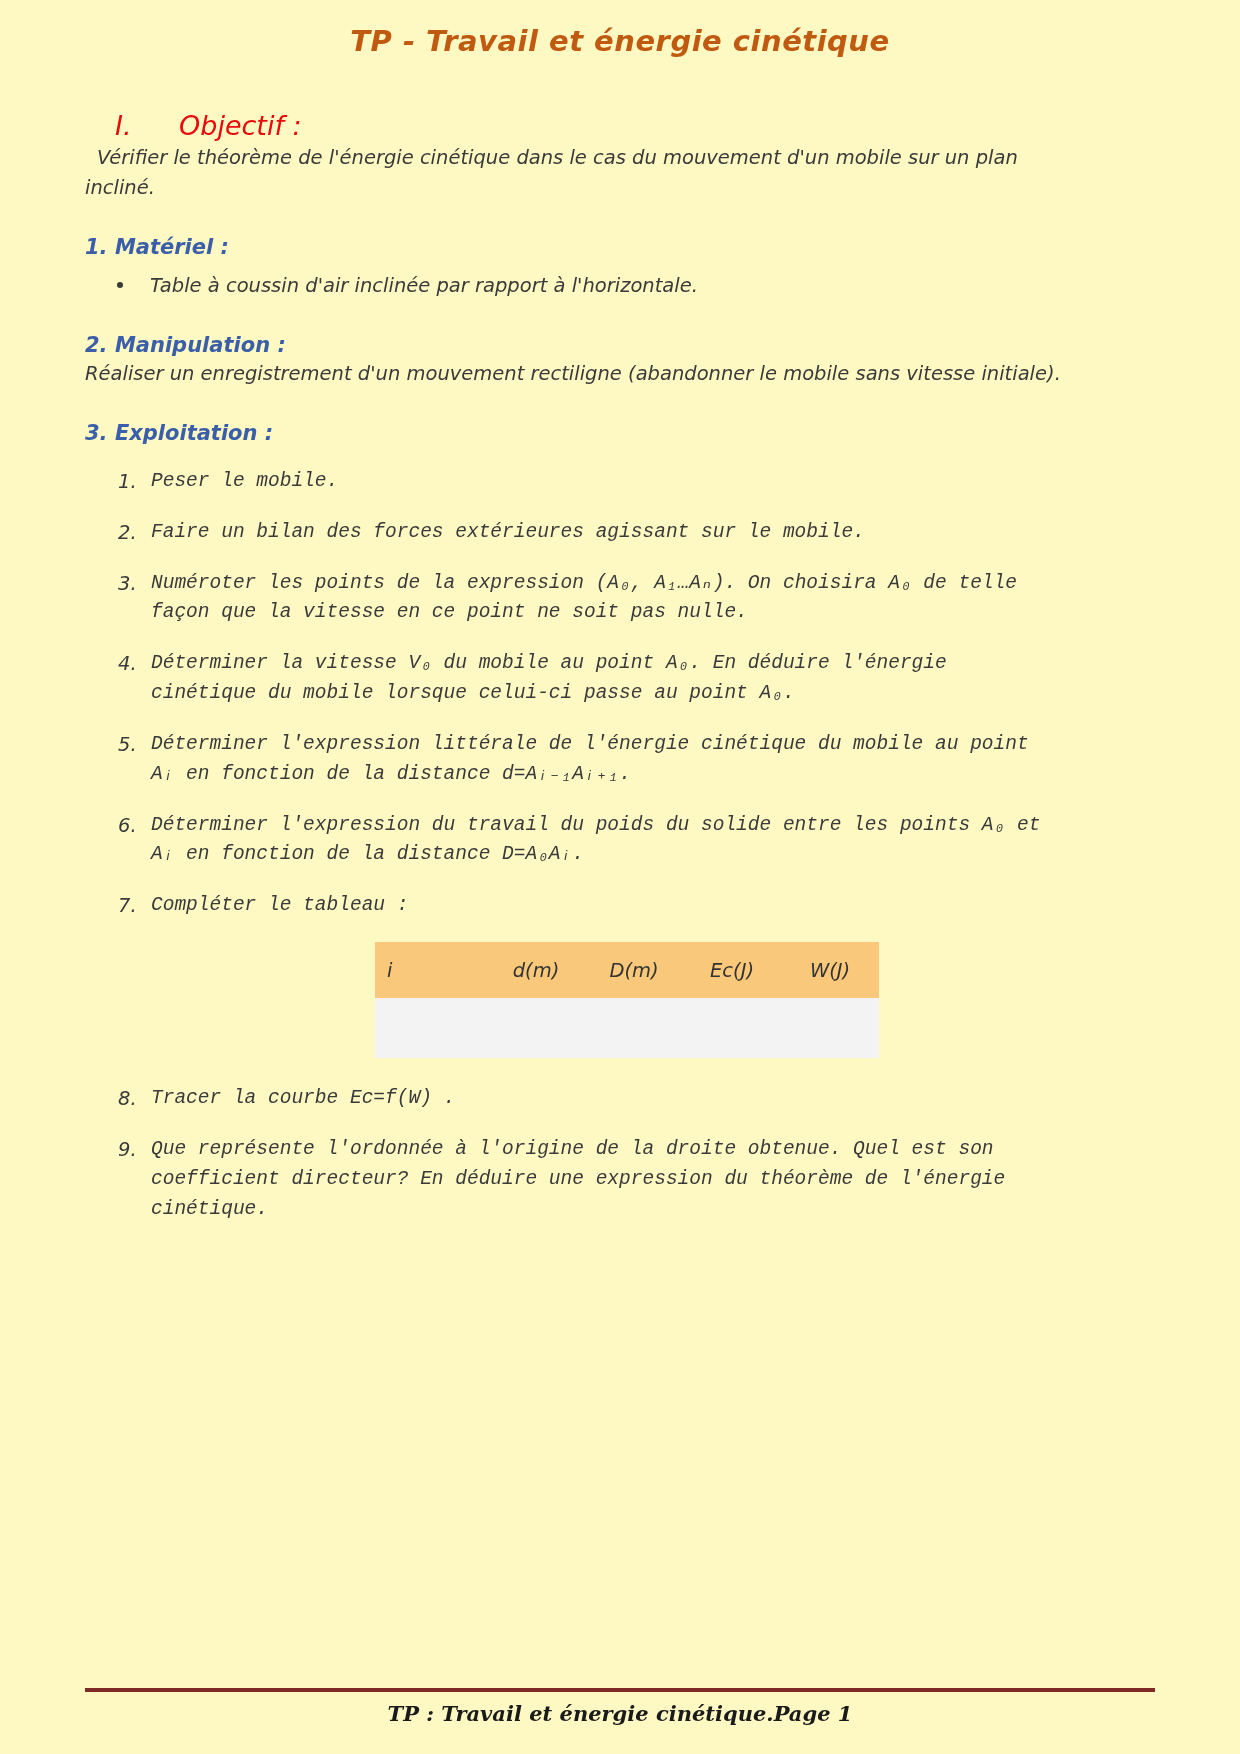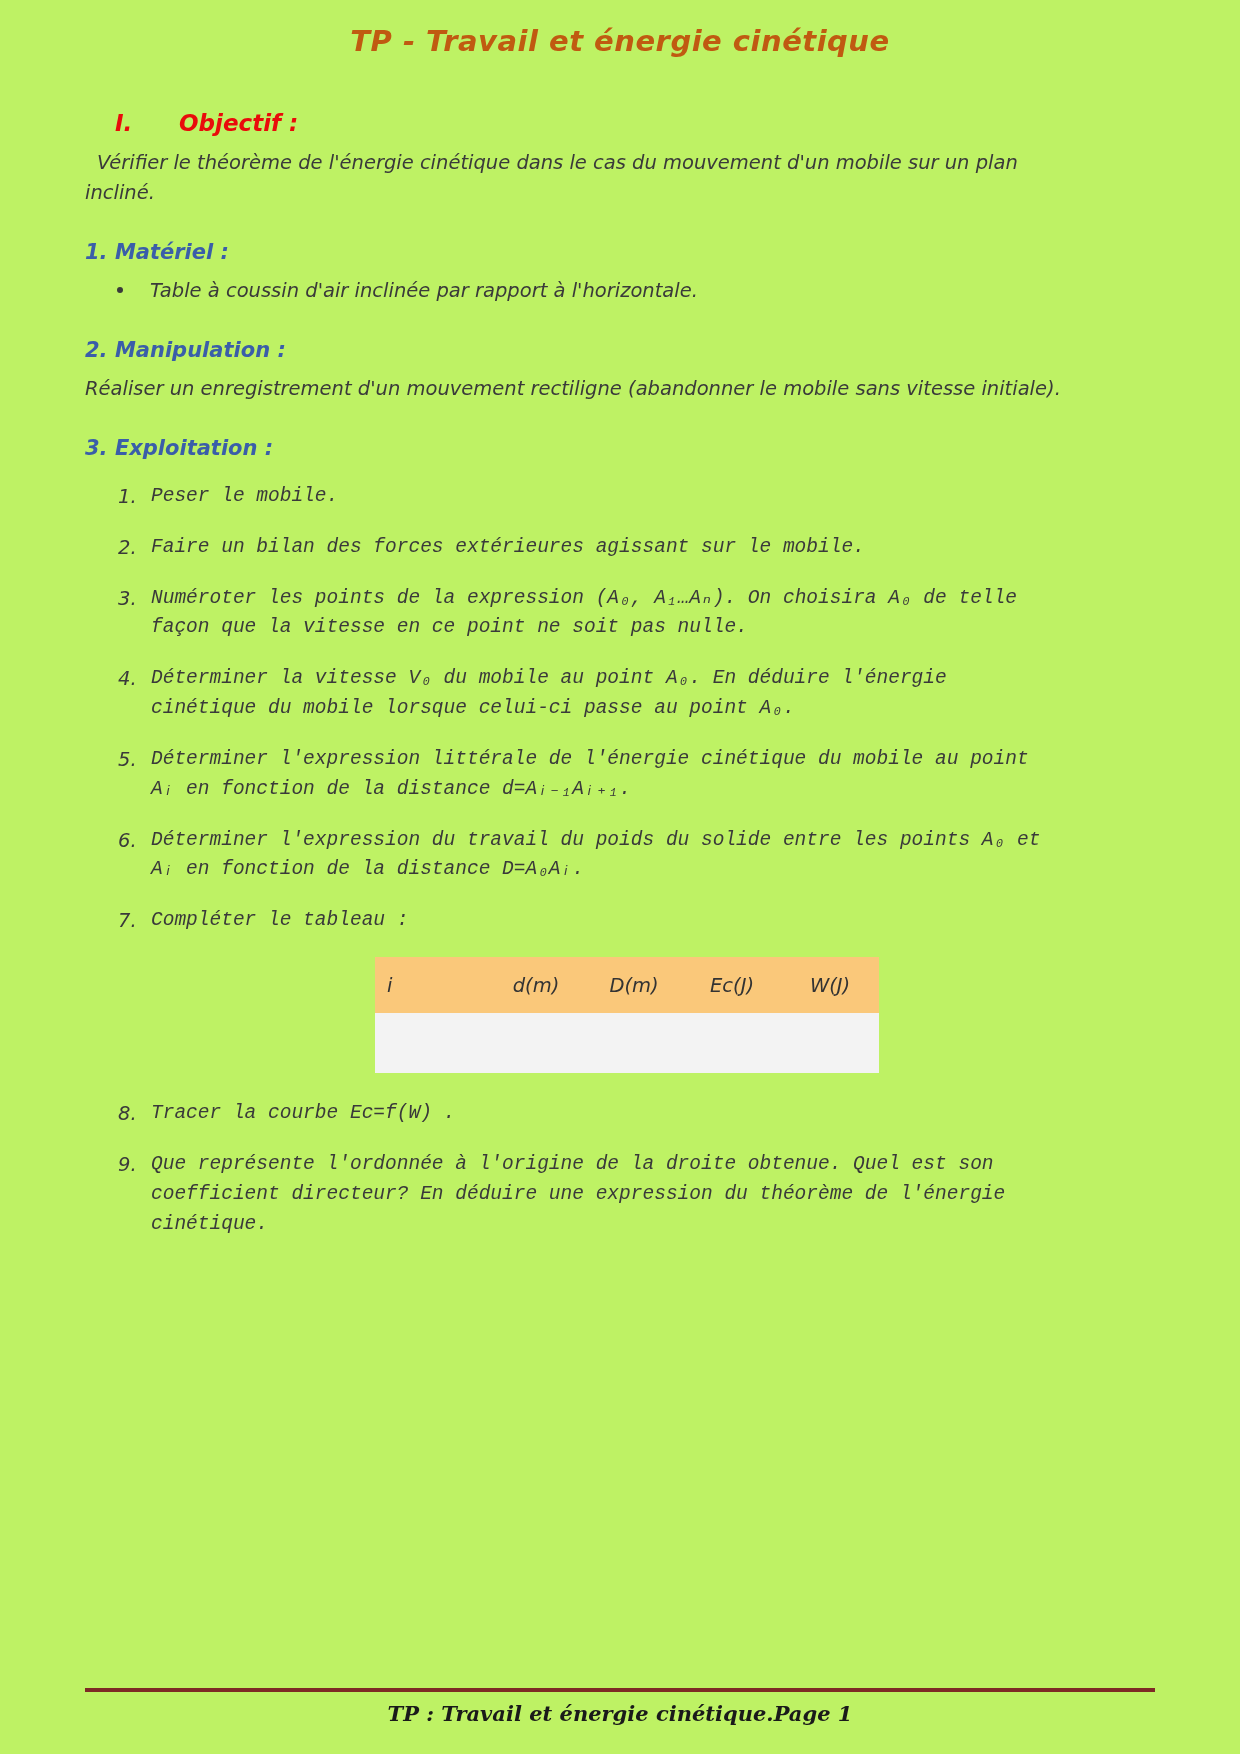--- a/index.html
+++ b/index.html
@@ -1,51 +1,51 @@
 <!DOCTYPE html>
 <html style="--title: #c05a11; --section-heading: #e90b0b; --subheading: #3a5ea9; --body: #3a3a3a; --table-header-bg: #fac87a; --table-body-bg: #f3f3f3; --footer-rule: #7e2a25;"><head>
 <meta charset="utf-8">
 <style>
   html, body { margin: 0; padding: 0; background: #ffffff; }
 
   .page {
     position: relative;
     width: 1240px;
     height: 1754px;
-    background: #bef264;
+    background: #fef9c3;
     box-sizing: border-box;
     padding: 24px 85px 0 85px;
     overflow: hidden;
     font-family: "DejaVu Sans", sans-serif;
     font-style: italic;
     color: var(--body, #3a3a3a);
   }
 
   .doc-title {
     margin: 0;
     text-align: center;
     font-size: 29px;
     font-weight: bold;
     letter-spacing: 0.5px;
     color: var(--title, #c05a11);
   }
 
   .section-heading {
     margin: 52px 0 0 30px;
-    font-size: 23px;
-    font-weight: bold;
+    font-size: 27px;
+    font-weight: normal;
     color: var(--section-heading, #e90b0b);
   }
   .section-heading.second { margin-top: 30px; }
   .sec-num { display: inline-block; width: 64px; }
 
   .par {
     font-size: 19.5px;
     line-height: 1.55;
-    margin: 12px 0 0 0;
+    margin: 2px 0 0 0;
     max-width: 985px;
   }
   .par.first-indent { text-indent: 12px; }
 
   .subheading {
     margin: 32px 0 0 0;
     font-size: 21px;
     font-weight: bold;
     color: var(--subheading, #3a5ea9);
   }

